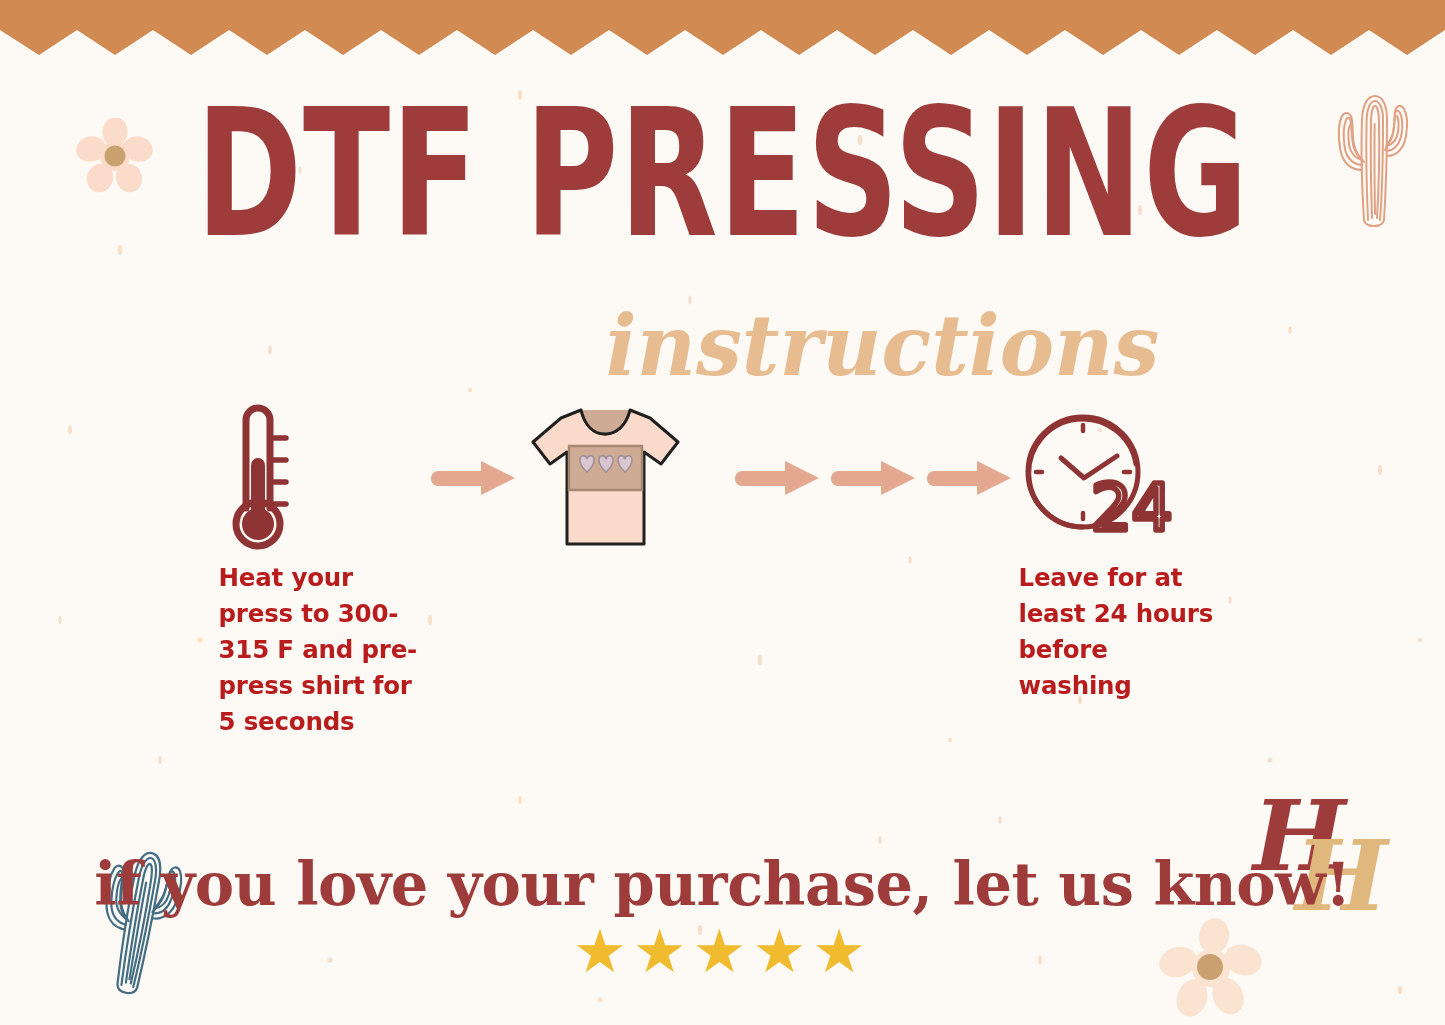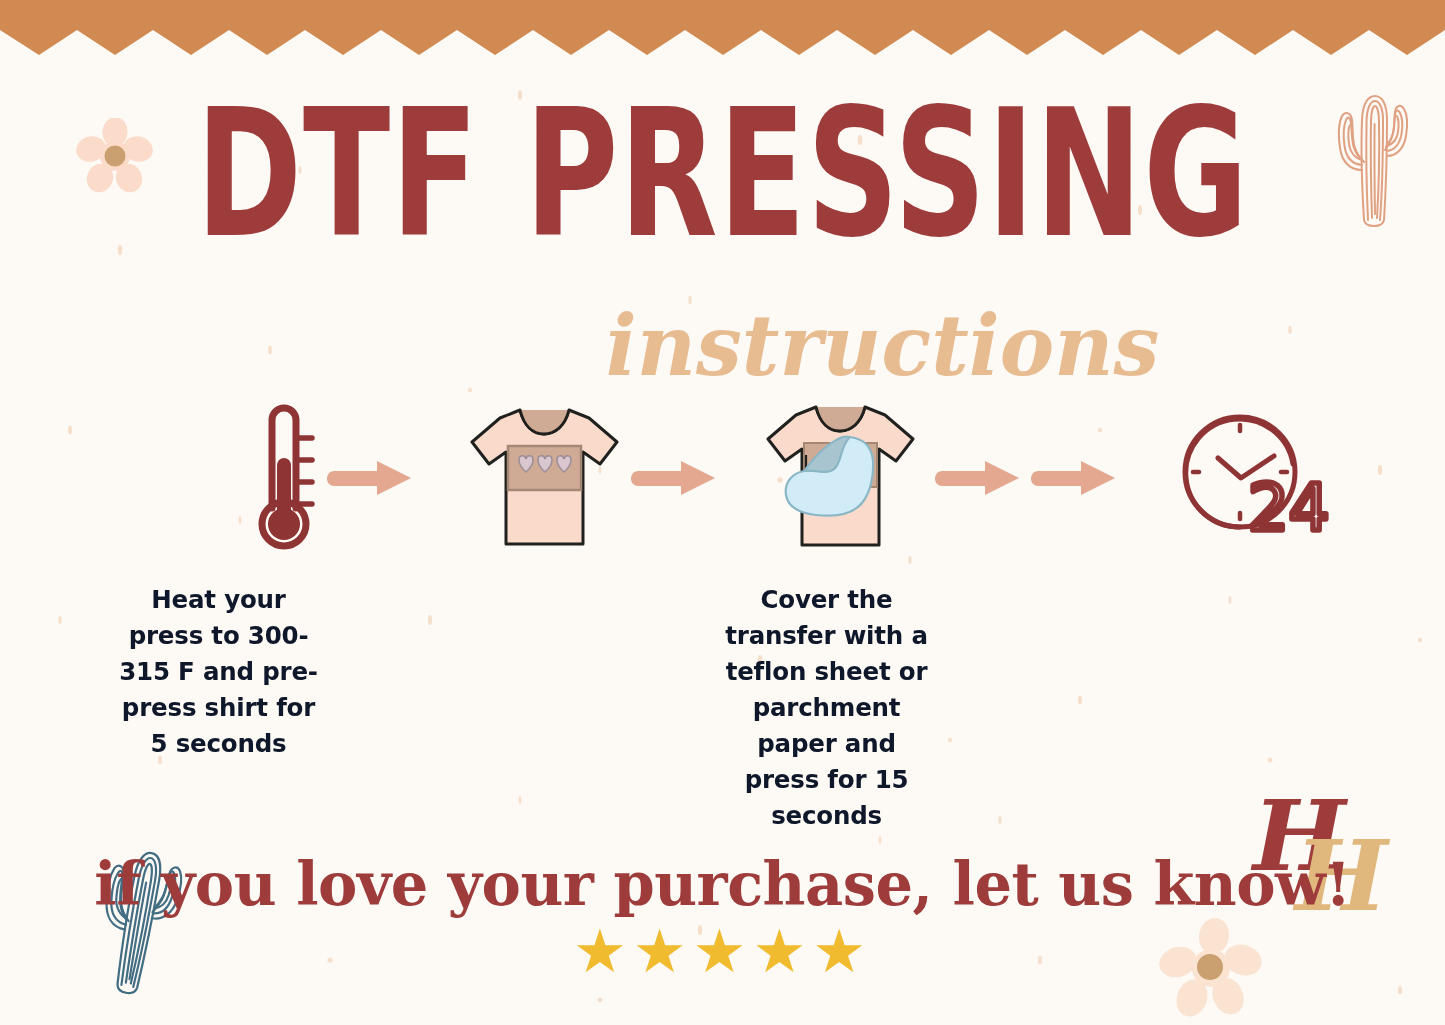--- a/index.html
+++ b/index.html
@@ -54,26 +54,24 @@
     position:absolute;left:0;top:395px;width:1445px;height:440px;
     display:flex;align-items:flex-start;justify-content:center;
     z-index:5;
   }
   .step{
     width:208px;
     display:flex;flex-direction:column;align-items:center;
   }
   .stepicon{
     height:165px;width:208px;
-    display:flex;align-items:center;justify-content:flex-end;
+    display:flex;align-items:center;justify-content:flex-start;
   }
   .steptext{
-    margin-top:22px;
-    text-align:center;
-    color:#0f172a;
+    color:#b91c1c;
     font-family:"DejaVu Sans", sans-serif;
     font-weight:bold;
     font-size:24.5px;
     line-height:36px;
     letter-spacing:-0.2px;
     word-break:break-word;
   }
   .arrowcell{
     width:96px;height:165px;
     display:flex;align-items:center;justify-content:center;
@@ -285,39 +283,20 @@
     </div>
   </div>
 
   <div class="arrowcell">
     <svg width="88" height="40" viewBox="0 0 88 40">
       <rect x="0" y="13" width="58" height="15" rx="7" fill="#e3a88f"></rect>
       <path d="M50,3 L84,20 L50,37 Z" fill="#e3a88f"></path>
     </svg>
   </div>
 
-  <div class="step">
-    <div class="stepicon">
-      <svg width="175" height="165" viewBox="0 0 175 165">
-        <path d="M60,12 L40,20 L12,44 L29,66 L46,54 L46,150 L123,150 L123,54 L140,66 L157,44 L129,20 L109,12
-                 C105,28 95,36 84,36 C73,36 64,28 60,12 Z" fill="#fadbcb" stroke="#20201e" stroke-width="3" stroke-linejoin="round"></path>
-        <path d="M60,12 C64,28 73,36 84,36 C95,36 105,28 109,12" fill="#cfab96" stroke="#20201e" stroke-width="3"></path>
-        <rect x="48" y="48" width="73" height="44" fill="#cfab96" stroke="#a58874" stroke-width="2"></rect>
-        <path d="M62,62 C62,57 68,56 69,61 C70,56 76,57 76,62 C76,69 69,75 69,75 C69,75 62,69 62,62 Z" fill="#d9c6cf" stroke="#9c8f95" stroke-width="1.4"></path>
-        <line x1="50" y1="60" x2="50" y2="86" stroke="#20201e" stroke-width="2.2"></line>
-        <path d="M94,42 C108,44 116,52 117,66 C118,82 114,98 106,108
-                 C96,120 78,122 60,120 C42,118 32,112 30,100
-                 C28,88 36,78 48,76 C60,74 70,80 78,74
-                 C86,68 84,50 94,42 Z" fill="#d2ecf7" stroke="#8ab6c6" stroke-width="2.2" stroke-linejoin="round"></path>
-        <path d="M94,42 C84,50 86,68 78,74 C70,80 60,74 48,76
-                 C58,62 70,50 82,44 C86,42 90,41 94,42 Z" fill="#a8c4cf" stroke="#8ab6c6" stroke-width="2" stroke-linejoin="round"></path>
-      </svg>
-    </div>
-    <div class="steptext">Cover the transfer with a teflon sheet or parchment paper and press for 15 seconds</div>
-  </div>
 
   <div class="arrowcell">
     <svg width="88" height="40" viewBox="0 0 88 40">
       <rect x="0" y="13" width="58" height="15" rx="7" fill="#e3a88f"></rect>
       <path d="M50,3 L84,20 L50,37 Z" fill="#e3a88f"></path>
     </svg>
   </div>
 
 
   <div class="arrowcell">
@@ -335,20 +314,21 @@
         <g stroke="#8f3434" stroke-width="4.5" stroke-linecap="round">
           <line x1="64" y1="17" x2="64" y2="23"></line>
           <line x1="64" y1="105" x2="64" y2="111"></line>
           <line x1="17" y1="64" x2="23" y2="64"></line>
           <line x1="105" y1="64" x2="111" y2="64"></line>
         </g>
         <path d="M42,50 L65,70 L98,48" fill="none" stroke="#8f3434" stroke-width="5" stroke-linecap="round" stroke-linejoin="round"></path>
         <text x="72" y="122" font-family="DejaVu Sans, sans-serif" font-size="64" fill="none" stroke="#8f3434" stroke-width="5.5" stroke-linejoin="round">24</text>
       </svg>
     </div>
+    <div class="steptext">Leave for at least 24 hours before washing</div>
   </div>
 
 </div>
 
 <div id="footer">
   <div id="tagline">if you love your purchase, let us know!</div>
   <div id="stars">★★★★★</div>
 </div>
 
 </body></html>

